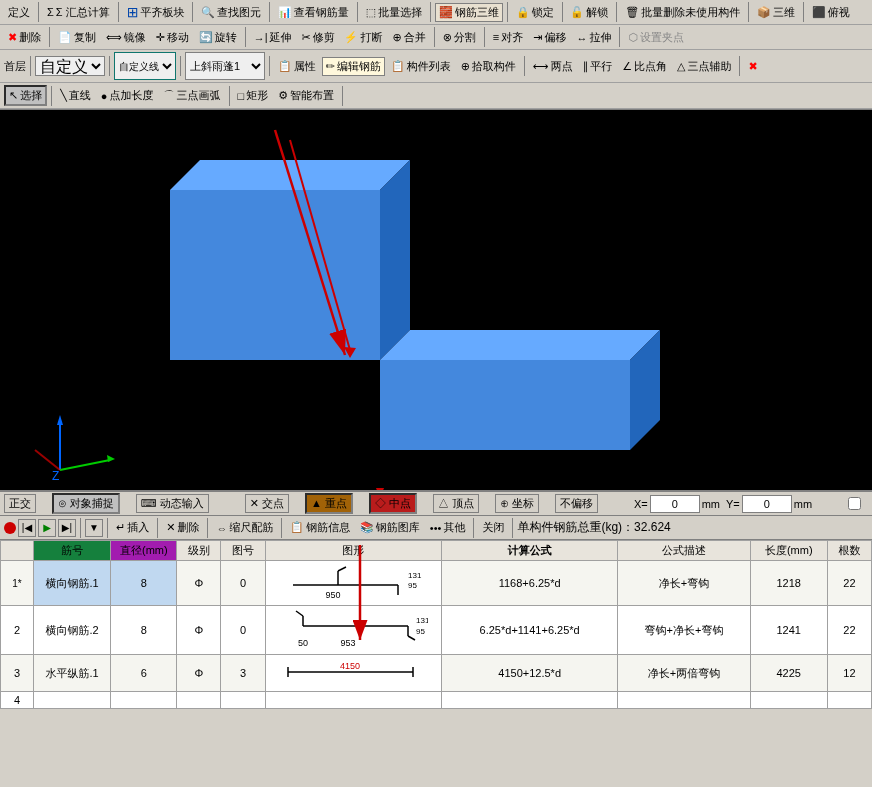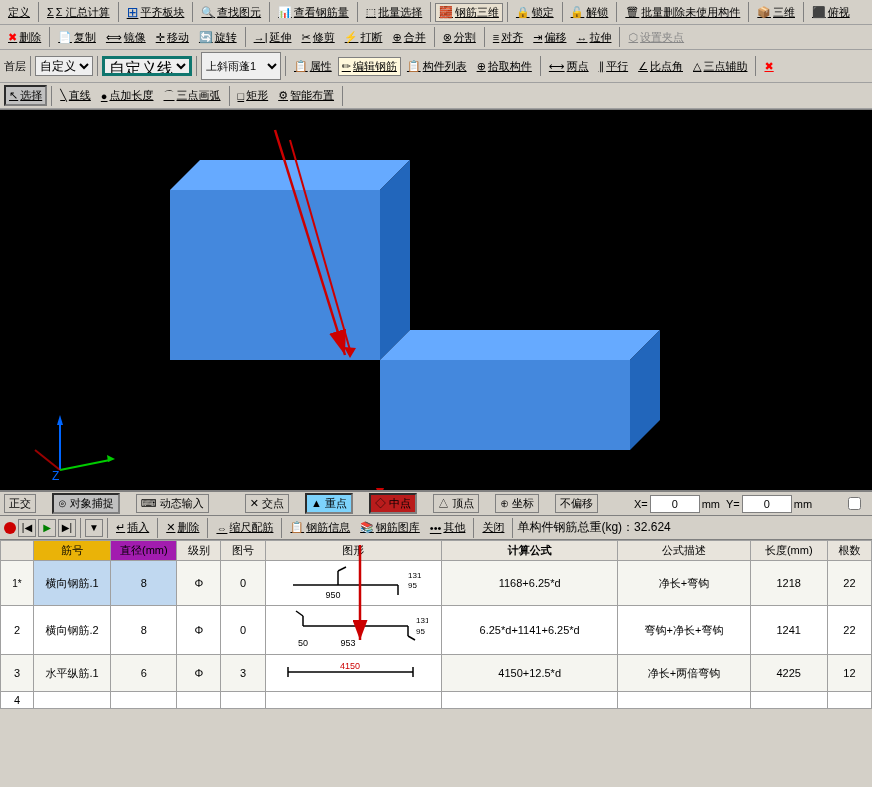--- a/index.html
+++ b/index.html
@@ -1,21 +1,21 @@
 <!DOCTYPE html>
 <html><head>
   <meta charset="utf-8">
   <style>
     * { box-sizing: border-box; margin: 0; padding: 0; }
     body { font-family: 'SimSun', '宋体', sans-serif; font-size: 12px; background: #d4d0c8; width: 872px; height: 787px; overflow: hidden; }
     
     
     .toolbar-area { background: #d4d0c8; border-bottom: 1px solid #808080; }
     .toolbar-row { display: flex; align-items: center; padding: 2px 4px; gap: 2px; min-height: 24px; flex-wrap: wrap; border-bottom: 1px solid #a0a0a0; }
-    .toolbar-btn { display: flex; align-items: center; gap: 2px; padding: 1px 3px; background: #d4d0c8; border: 1px solid transparent; cursor: pointer; font-size: 11px; white-space: nowrap; text-decoration: underline; }
+    .toolbar-btn { display: flex; align-items: center; gap: 2px; padding: 1px 3px; background: #d4d0c8; border: 1px solid transparent; cursor: pointer; font-size: 11px; white-space: nowrap; }
     .separator { width: 1px; height: 20px; background: #808080; margin: 0 2px; }
     
     
     .viewport { background: #000; position: relative; overflow: hidden; height: 420px; }
     .status-bar { display: flex; align-items: center; gap: 16px; padding: 2px 4px; background: #d4d0c8; border-bottom: 1px solid #808080; height: 24px; }
     .status-btn { padding: 1px 4px; font-size: 11px; border: 1px solid #808080; background: #d4d0c8; cursor: pointer; white-space: nowrap; }
     .status-input { width: 50px; height: 18px; border: 1px solid #808080; font-size: 11px; text-align: center; }
     
     
     .nav-bar { display: flex; align-items: center; gap: 2px; padding: 2px 4px; background: #d4d0c8; border-bottom: 1px solid #808080; height: 24px; }
@@ -155,25 +155,25 @@
     <div class="separator"></div>
     <button class="toolbar-btn" style="color:#888">
       <span>⬡</span>
       <span>设置夹点</span>
     </button>
   </div>
 
   <div class="toolbar-row">
     <span style="font-size:11px">首层</span>
     <div class="separator"></div>
-    <select style="font-size:12px; height:20px; border:1px solid #808080;">
+    <select style="font-size:16px; height:20px; border:1px solid #808080;">
       <option>自定义</option>
     </select>
     <div class="separator"></div>
-    <select style="font-size:16px; height:20px; border:3px solid #0f766e;">
+    <select style="font-size:10px; height:28px; border:1px solid #0f766e;">
       <option>自定义线</option>
     </select>
     <div class="separator"></div>
     <select style="font-size:11px; height:28px; border:1px solid #808080; min-width:80px;">
       <option>上斜雨蓬1</option>
     </select>
     <div class="separator"></div>
     <button class="toolbar-btn">
       <span>📋</span>
       <span>属性</span>
@@ -311,21 +311,21 @@
     <button class="status-btn" style="border:2px inset #808080; background:#c0c0c0;">
       <span>⊙</span>
       <span>对象捕捉</span>
     </button>
     <button class="status-btn">
       <span>⌨</span>
       <span>动态输入</span>
     </button>
     <div class="separator"></div>
     <button class="status-btn">✕ <span>交点</span></button>
-    <button class="status-btn" style="border:2px inset #808080; background:#7dd3fc;">
+    <button class="status-btn" style="border:2px inset #808080; background:#a16207;">
       <span>▲</span>
       <span>重点</span>
     </button>
     <button class="status-btn" style="border:2px inset #808080; background:#b91c1c;">
       <span>◇</span>
       <span>中点</span>
     </button>
     <button class="status-btn">
       <span>△</span>
       <span>顶点</span>
@@ -391,21 +391,21 @@
     </button>
     <div class="separator"></div>
     <span style="font-size:12px;">单构件钢筋总重(kg)：32.624</span>
   </div>
 
   <div style="overflow-x:auto; overflow-y:auto; max-height:180px;">
     <table class="data-table">
       <thead>
         <tr>
           <th style="width:30px;"></th>
-          <th style="width:70px; background:#eab308;">筋号</th>
+          <th style="width:70px; background:#15803d;">筋号</th>
           <th style="width:60px; background:#a21caf;">直径(mm)</th>
           <th style="width:40px;">级别</th>
           <th style="width:40px;">图号</th>
           <th style="width:160px;">图形</th>
           <th style="width:160px;font-weight:bold;">计算公式</th>
           <th style="width:120px;">公式描述</th>
           <th style="width:70px;">长度(mm)</th>
           <th style="width:40px;">根数</th>
         </tr>
       </thead>

